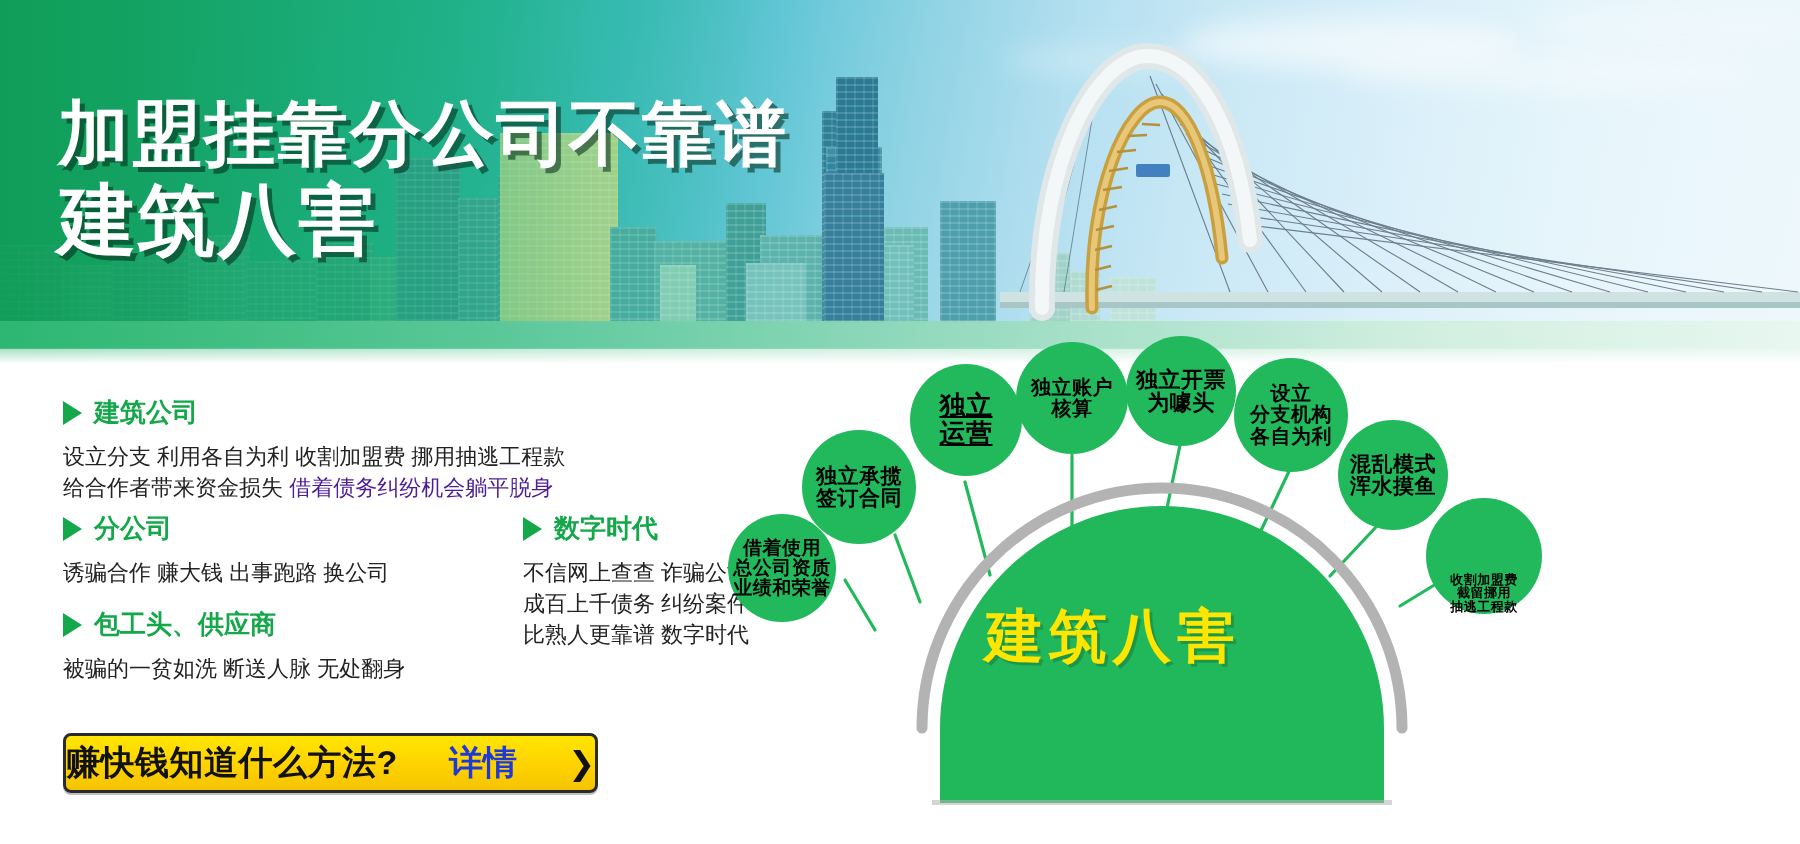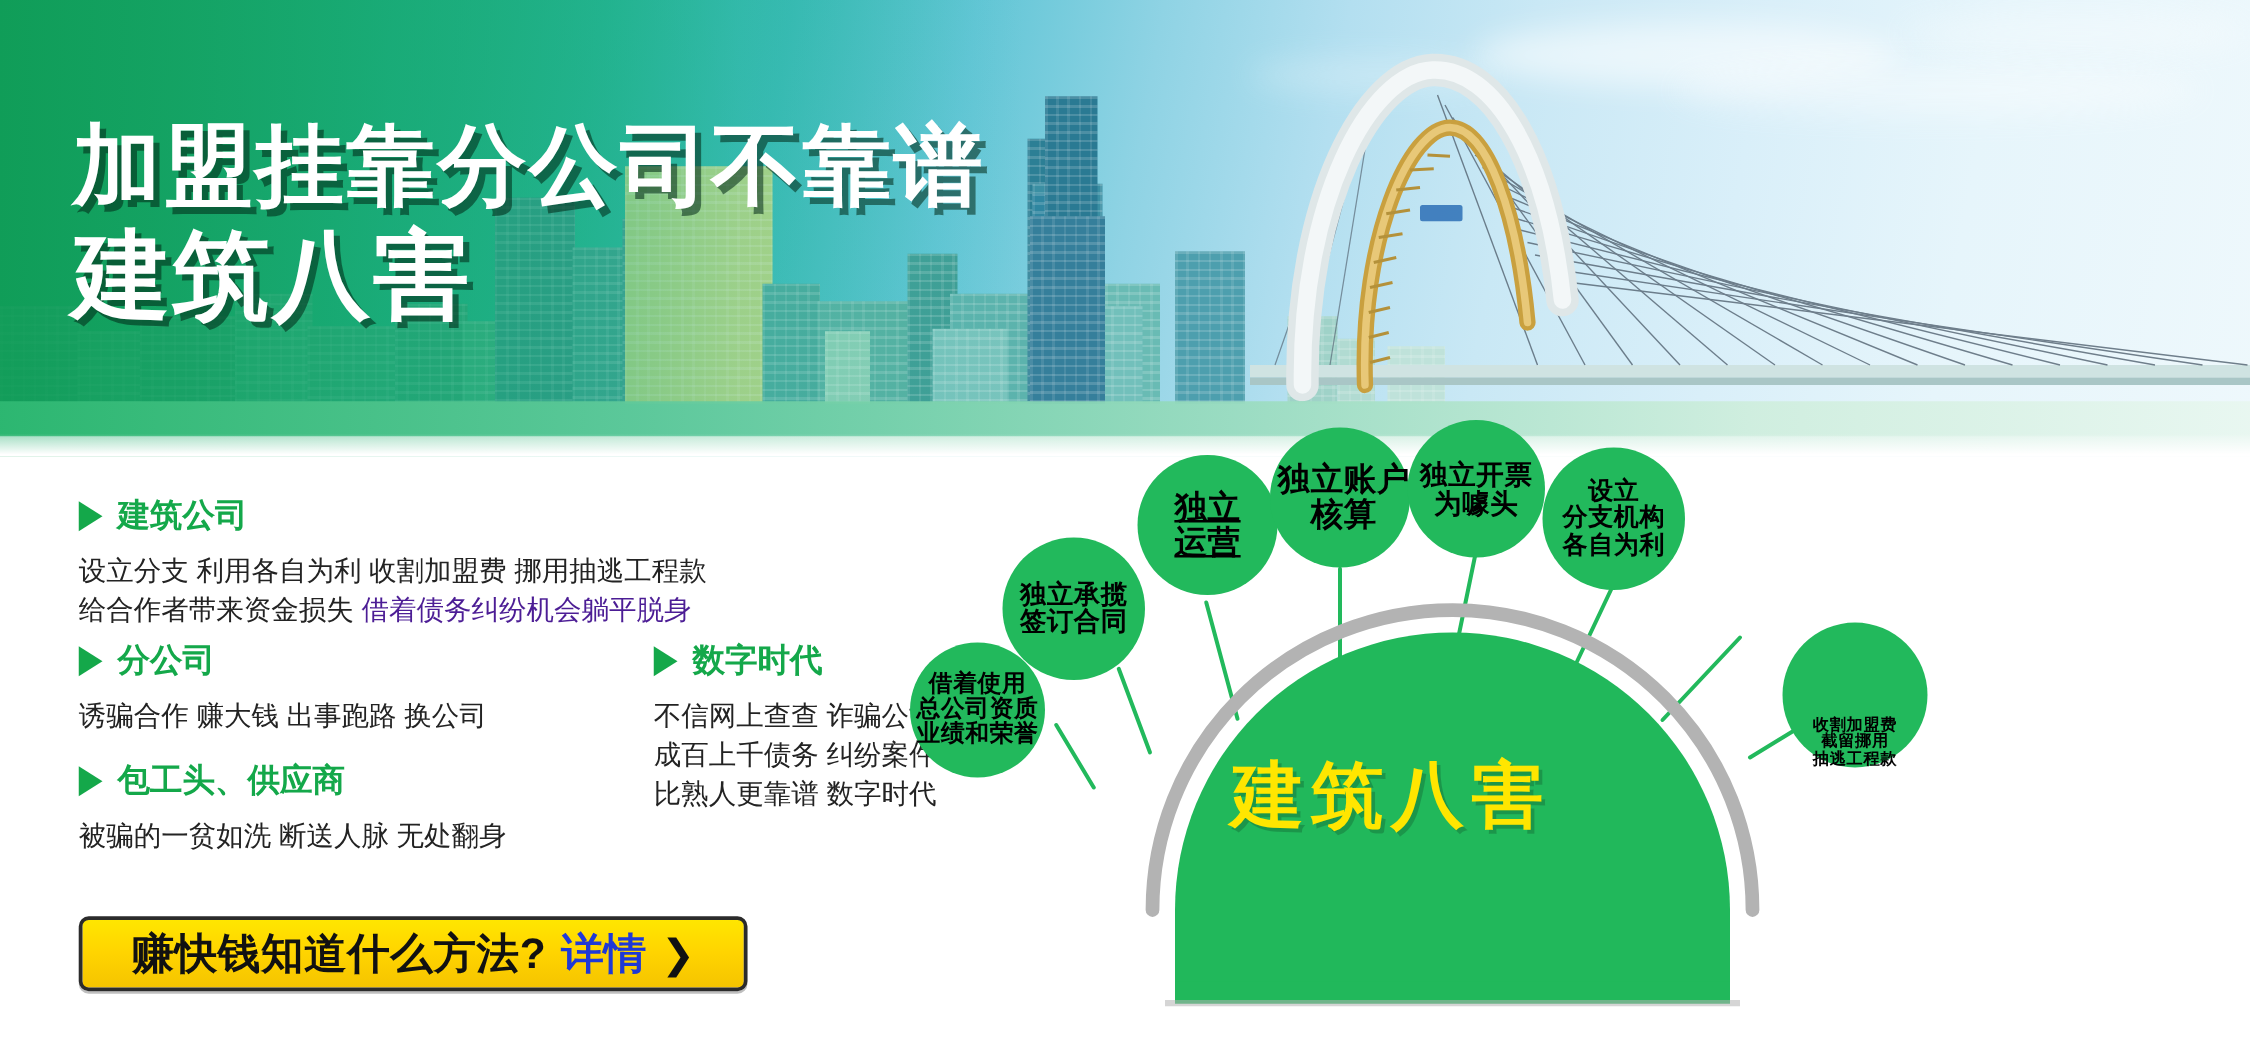--- a/index.html
+++ b/index.html
@@ -105,21 +105,21 @@
     position:absolute; color:#232323; font-size:22px; line-height: 31px;
     white-space: nowrap;
   }
   .sec-body .hl { color:#4c1d95; }
 
   
   .cta {
     position: absolute; left: 63px; top: 733px; width: 535px; height: 60px;
     border: 3px solid #2b2b2b; border-radius: 8px;
     background: linear-gradient(180deg,#ffe600 0%, #ffd400 48%, #f5c400 100%);
-    display:flex; align-items:center; justify-content:center; gap:12px;
+    display:flex; align-items:center; justify-content:space-between; gap:12px;
     box-shadow: 0 2px 0 rgba(0,0,0,.25);
     cursor:pointer;
   }
   .cta-main { font-size:34px; font-weight:700; color:#111; letter-spacing:0.5px; }
   .cta-link { font-size:34px; font-weight:700; color:#1f39d6; }
   .cta-chev { font-size:32px; color:#111; font-weight:400; line-height:1; }
 
   
   .diagram { position:absolute; left:800px; top:330px; width:1000px; height:514px; }
   .diagram svg { position:absolute; left:0; top:0; }
@@ -350,21 +350,21 @@
       </span>
     </div>
 
     <div class="bubble" style="left:110px; top:34px; width:112px; height:112px; font-size:26px;text-decoration:underline;">
       <span>
         <span>独立</span><br>
         <span>运营</span>
       </span>
     </div>
 
-    <div class="bubble" style="left:216px; top:12px; width:112px; height:112px; font-size:26px;justify-content:flex-end;">
+    <div class="bubble" style="left:216px; top:12px; width:112px; height:112px; font-size:20px;">
       <span>
         <span>独立账户</span><br>
         <span>核算</span>
       </span>
     </div>
 
     <div class="bubble" style="left:326px; top:6px; width:110px; height:110px; font-size:22px;">
       <span>
         <span>独立开票</span><br>
         <span>为噱头</span>
@@ -372,20 +372,26 @@
     </div>
 
     <div class="bubble" style="left:434px; top:28px; width:114px; height:114px; font-size:20px;">
       <span>
         <span>设立</span><br>
         <span>分支机构</span><br>
         <span>各自为利</span>
       </span>
     </div>
 
+    <div class="bubble" style="left:538px; top:90px; width:110px; height:110px; font-size:21px;">
+      <span>
+        <span>混乱模式</span><br>
+        <span>浑水摸鱼</span>
+      </span>
+    </div>
 
     <div class="bubble" style="left:626px; top:168px; width:116px; height:116px; font-size:13px;align-items:flex-end;">
       <span>
         <span>收割加盟费</span><br>
         <span>截留挪用</span><br>
         <span>抽逃工程款</span>
       </span>
     </div>
 
   </div>

